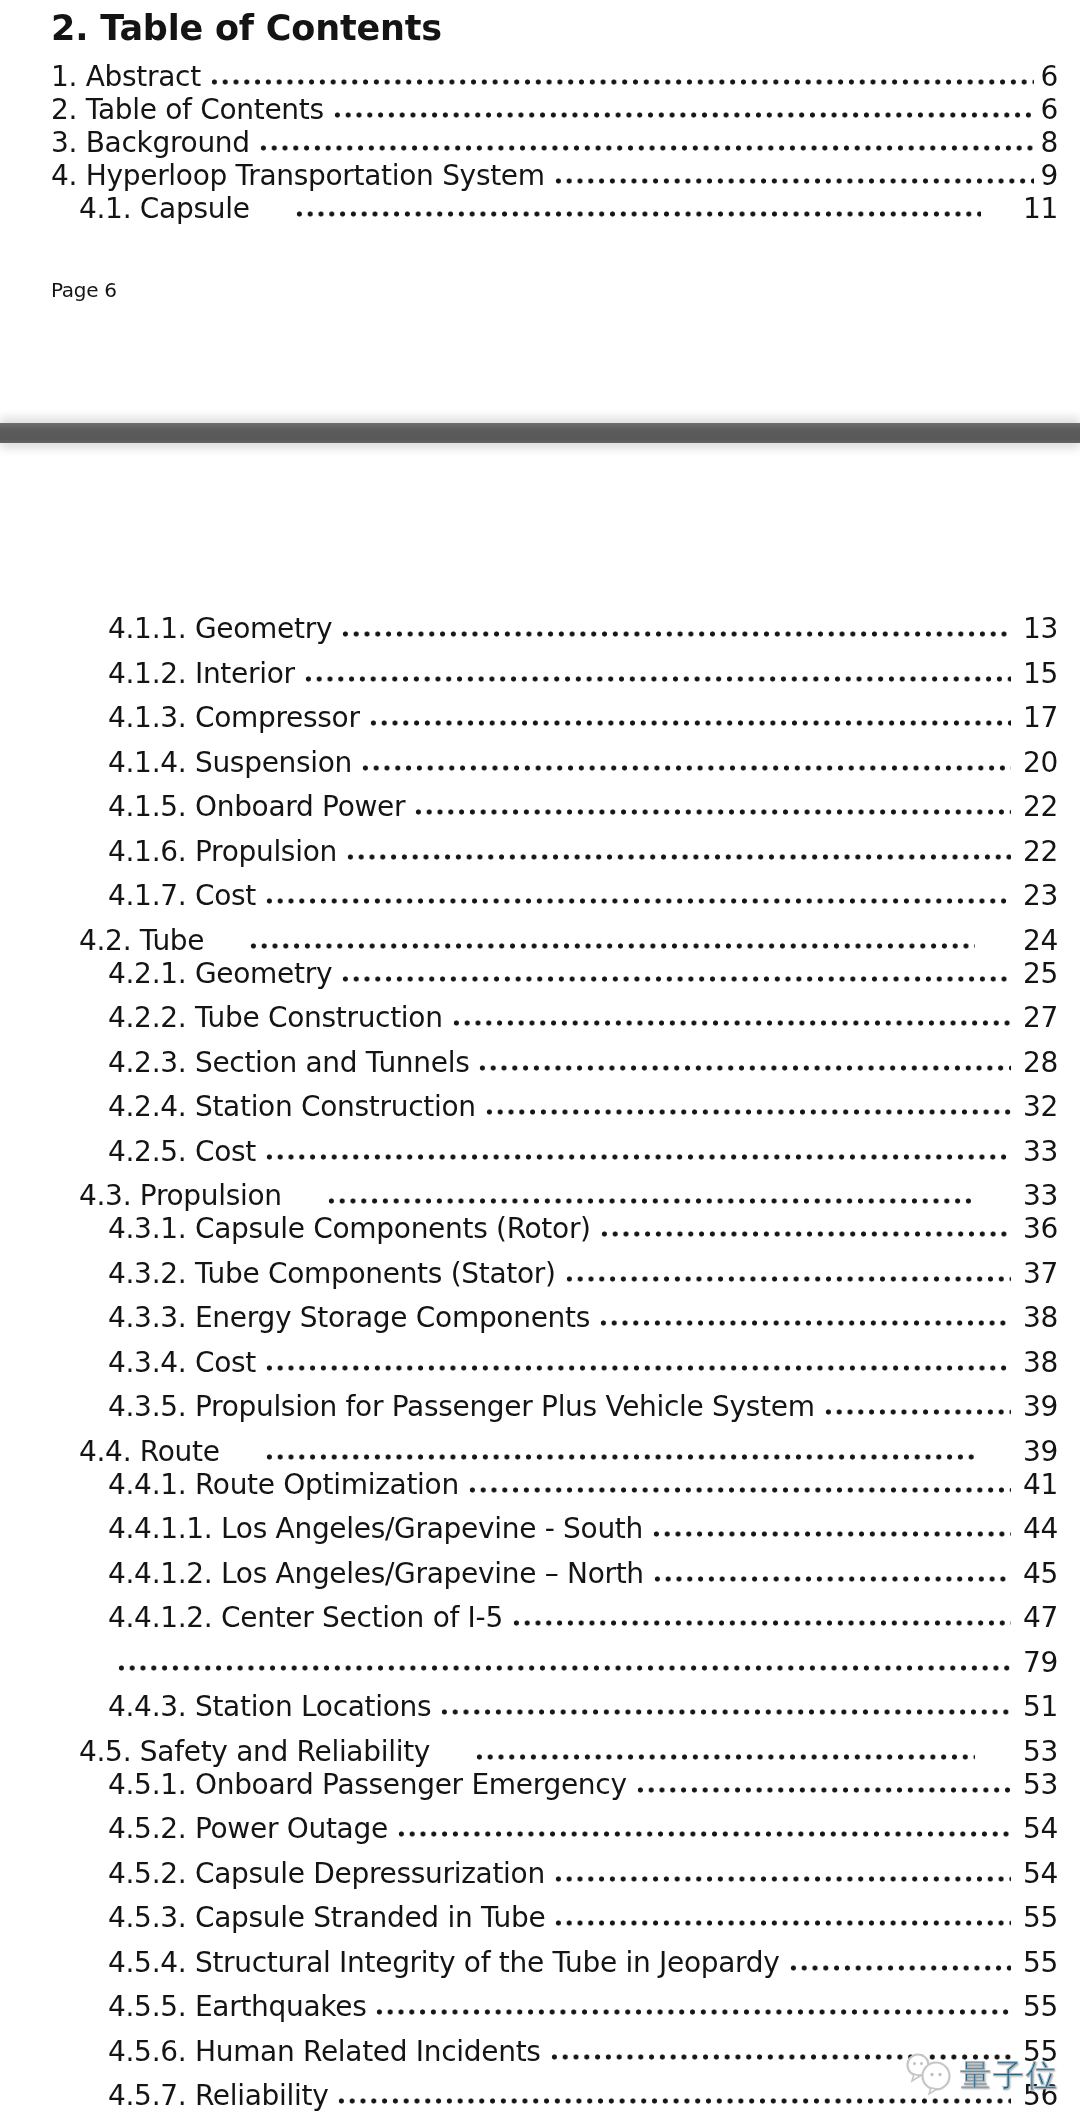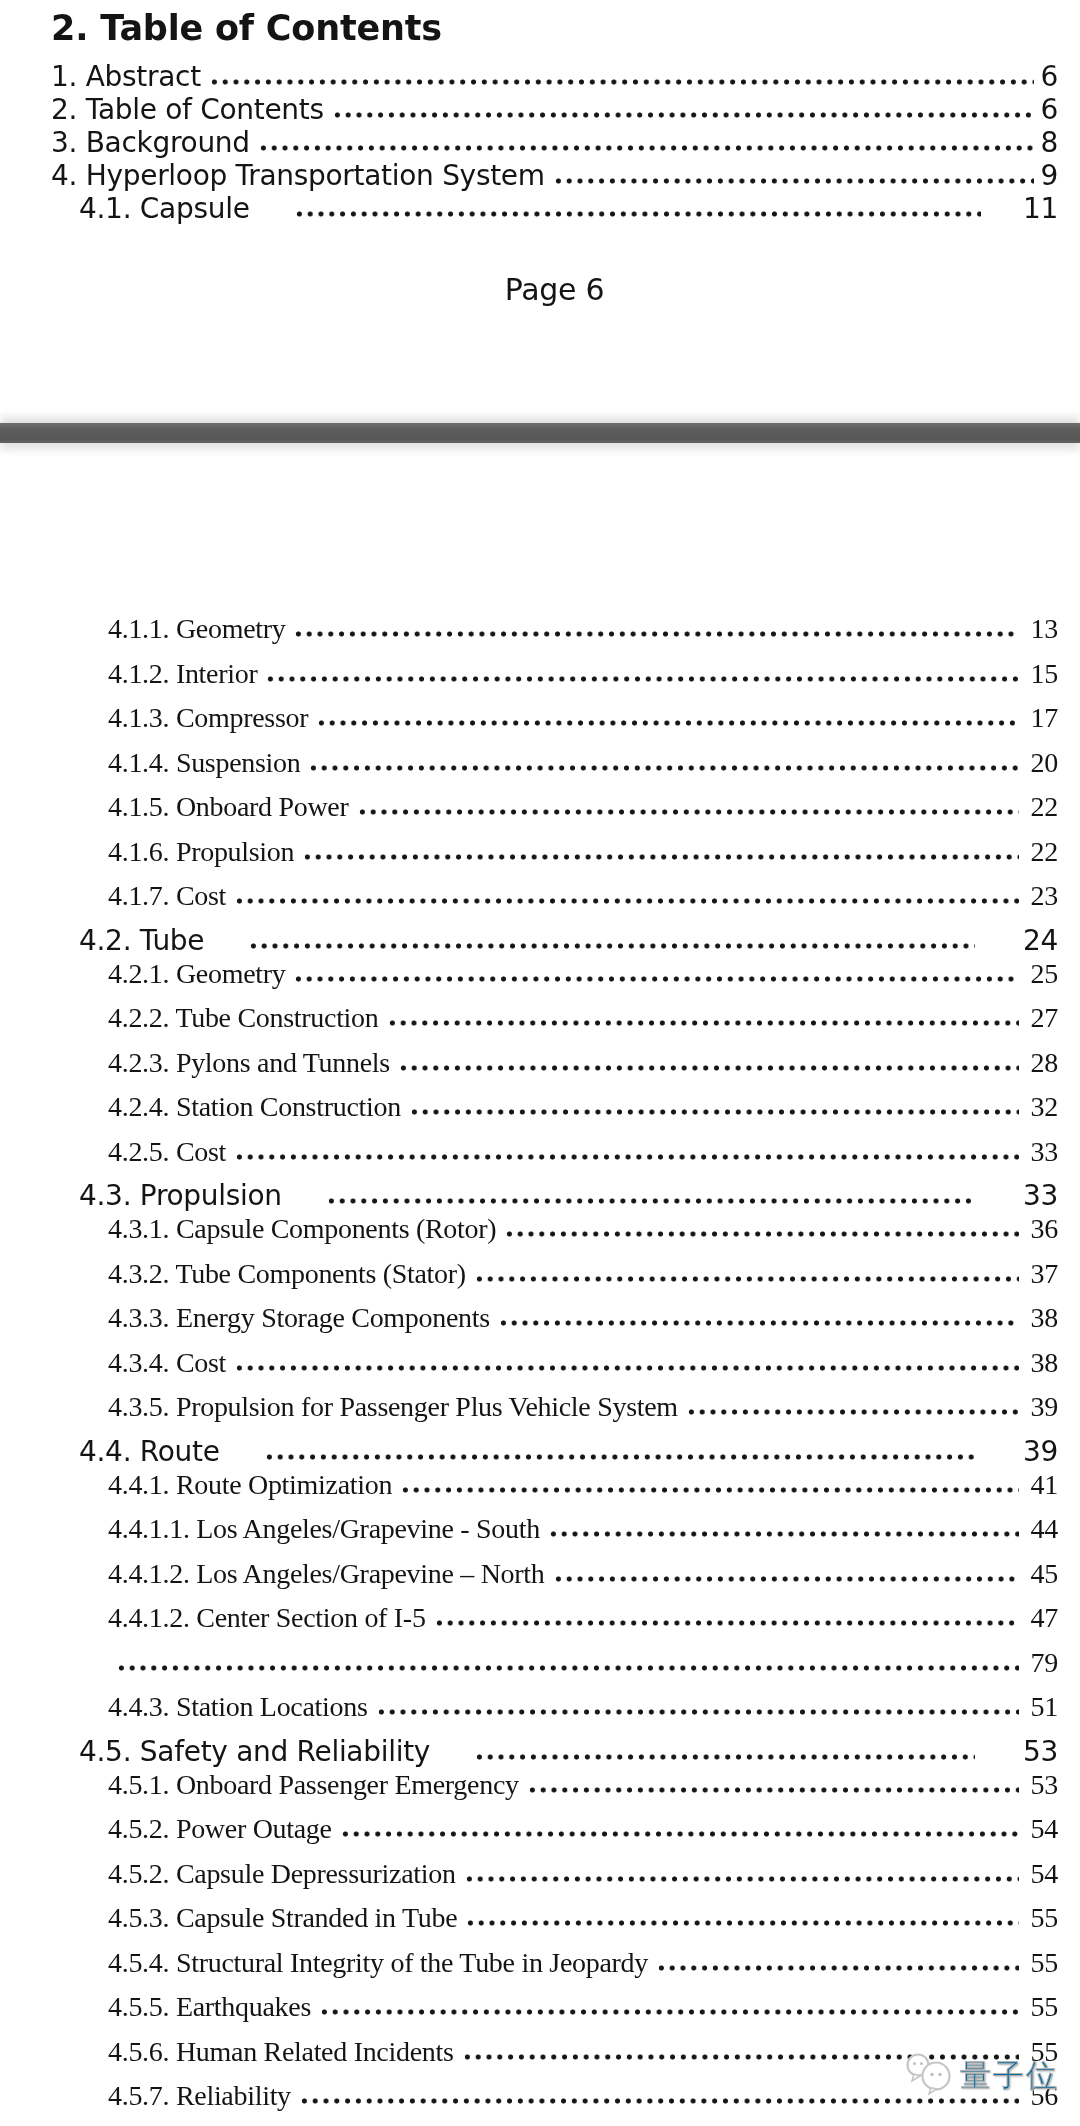--- a/index.html
+++ b/index.html
@@ -15,21 +15,21 @@
   .toc { position:absolute; left:51px; right:22px; }
   .toc1 { top:60px; }
   .toc2 { top:612px; }
 
   .entry {
     display:flex; align-items:flex-end;
     font-size:28px; line-height:33px; letter-spacing:-0.3px;
     white-space:nowrap;
   }
   .entry.l2 { padding-left:28px;gap:36px; }
-  .entry.l3 { padding-left:57px;font-family:Liberation Serif, serif; }
+  .entry.l3 { padding-left:57px; }
   .toc2 .entry.l3 { margin-bottom:11.5px; }
   .toc2 .entry.l2 { margin-bottom:0; }
 
   .label { flex:0 0 auto; }
   .leader {
     flex:1 1 auto;
     align-self:flex-end;
     height:6px;
     margin:0 0 8px 8px;
     background-image:radial-gradient(circle, #161616 2.2px, transparent 2.9px);
@@ -37,22 +37,21 @@
     background-repeat:repeat-x;
     background-position:left center;
     min-width:12px;
   }
   .num { flex:0 0 auto; text-align:right; }
   .toc1 .num { padding-left:6px; }
   .toc2 .num { padding-left:12px; }
 
   .page-footer {
     position:absolute; left:51px; right:22px; top:273px;
-    text-align:center;
-    font-size:30px; line-height:34px; letter-spacing:-0.3px;
+    font-size:20px; line-height:34px; letter-spacing:-0.3px;
   }
 
   .page-separator {
     position:absolute; left:0; right:0; top:423px; height:20px;
     background:linear-gradient(180deg,#6e6e6e 0%,#5c5c5c 35%,#585858 80%,#636363 100%);
     box-shadow:0 -6px 9px rgba(0,0,0,0.12), 0 6px 9px rgba(0,0,0,0.12);
   }
 
   .watermark {
     position:absolute; top:2050px; right:21px;
@@ -150,21 +149,21 @@
     <span class="label">4.2.1. Geometry</span>
     <span class="leader"></span>
     <span class="num">25</span>
   </div>
     <div class="entry l3">
     <span class="label">4.2.2. Tube Construction</span>
     <span class="leader"></span>
     <span class="num">27</span>
   </div>
     <div class="entry l3">
-    <span class="label">4.2.3. Pylons and Tunnels</span>
+    <span class="label">4.2.3. Section and Tunnels</span>
     <span class="leader"></span>
     <span class="num">28</span>
   </div>
     <div class="entry l3">
     <span class="label">4.2.4. Station Construction</span>
     <span class="leader"></span>
     <span class="num">32</span>
   </div>
     <div class="entry l3">
     <span class="label">4.2.5. Cost</span>

